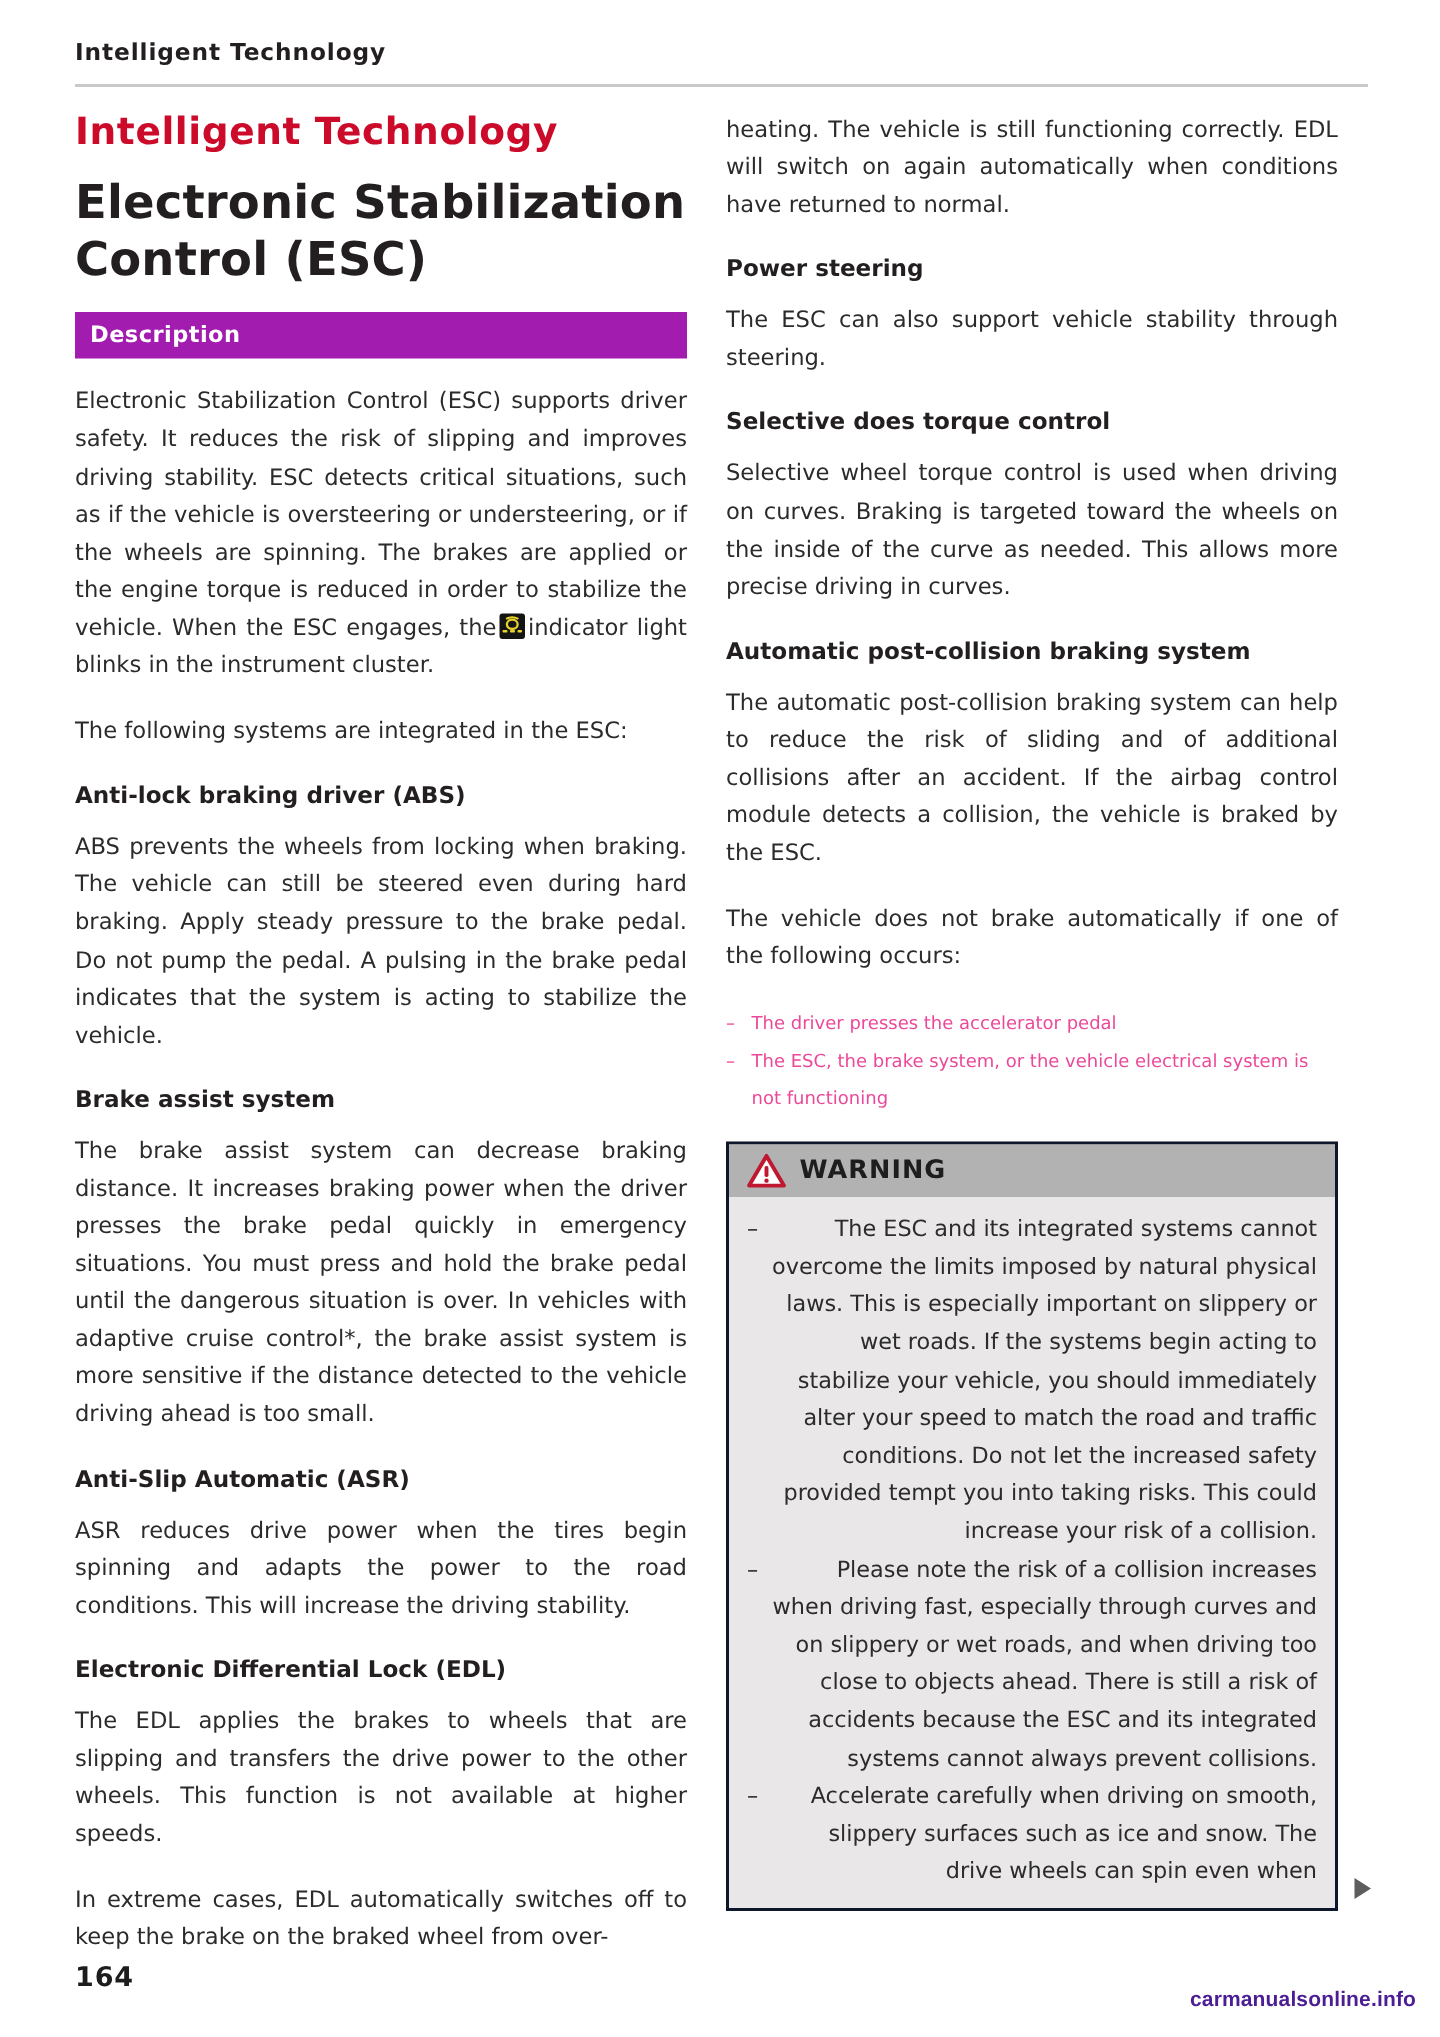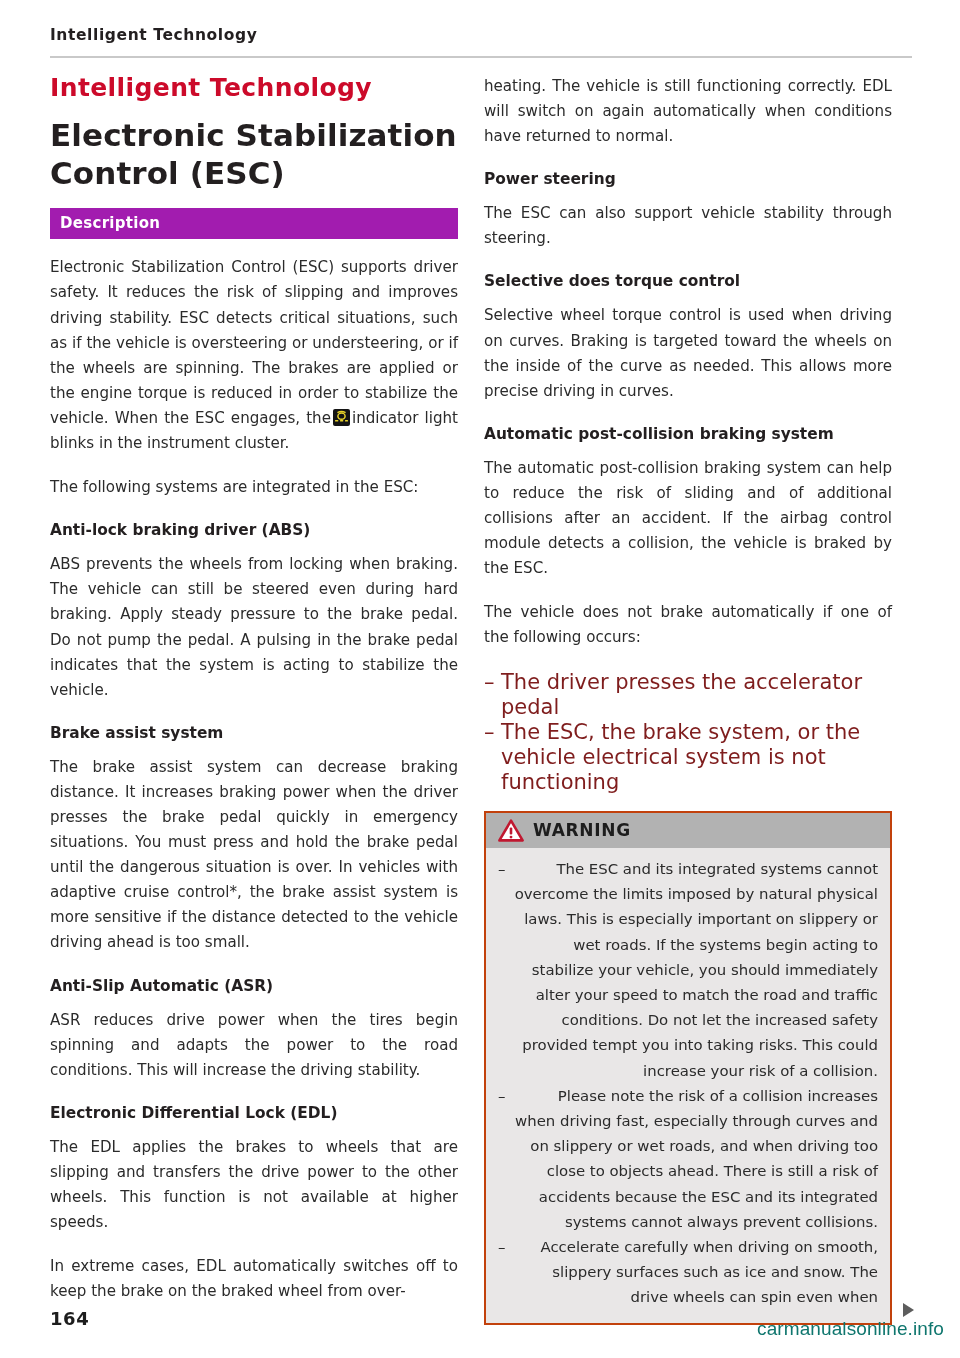--- a/index.html
+++ b/index.html
@@ -107,38 +107,38 @@
   }
   .esc-glyph svg { display: block; }
 
   
   ul.dash {
     list-style: none;
     margin: 0 0 16px 0;
     padding: 0;
   }
   ul.dash li {
-    font-size: 21px;
+    font-size: 12px;
     line-height: 25.1px;
-    color: #7f1d1d;
+    color: #ec4899;
     padding-left: 17px;
     position: relative;
     margin-bottom: 0;
   }
   ul.dash li::before {
     content: "\2013";
     position: absolute;
     left: 0;
     top: 0;
   }
 
   
   .warning-box {
     margin-top: 4px;
-    border: 2px solid #c2410c;
+    border: 2px solid #0f172a;
     background: #e9e7e7;
     position: relative;
   }
   .warning-head {
     background: #b2b2b2;
     display: flex;
     align-items: center;
     gap: 9px;
     padding: 6px 10px 6px 12px;
   }
@@ -179,24 +179,25 @@
     bottom: 29px;
     font-size: 18px;
     font-weight: 700;
     letter-spacing: 0.6px;
     color: #1d1d1d;
   }
   .watermark {
     position: absolute;
     right: 16px;
     bottom: 18px;
-    font-size: 19px;
-    color: #0f766e;
+    font-size: 14px;
+    color: #4c1d95;
     letter-spacing: 0.1px;
     font-family: "Liberation Sans", sans-serif;
+    font-weight: bold;
   }
 </style>
 </head>
 <body>
 
 <div class="page">
 
   <div class="running-head">Intelligent Technology</div>
   <div class="head-rule"></div>
 

